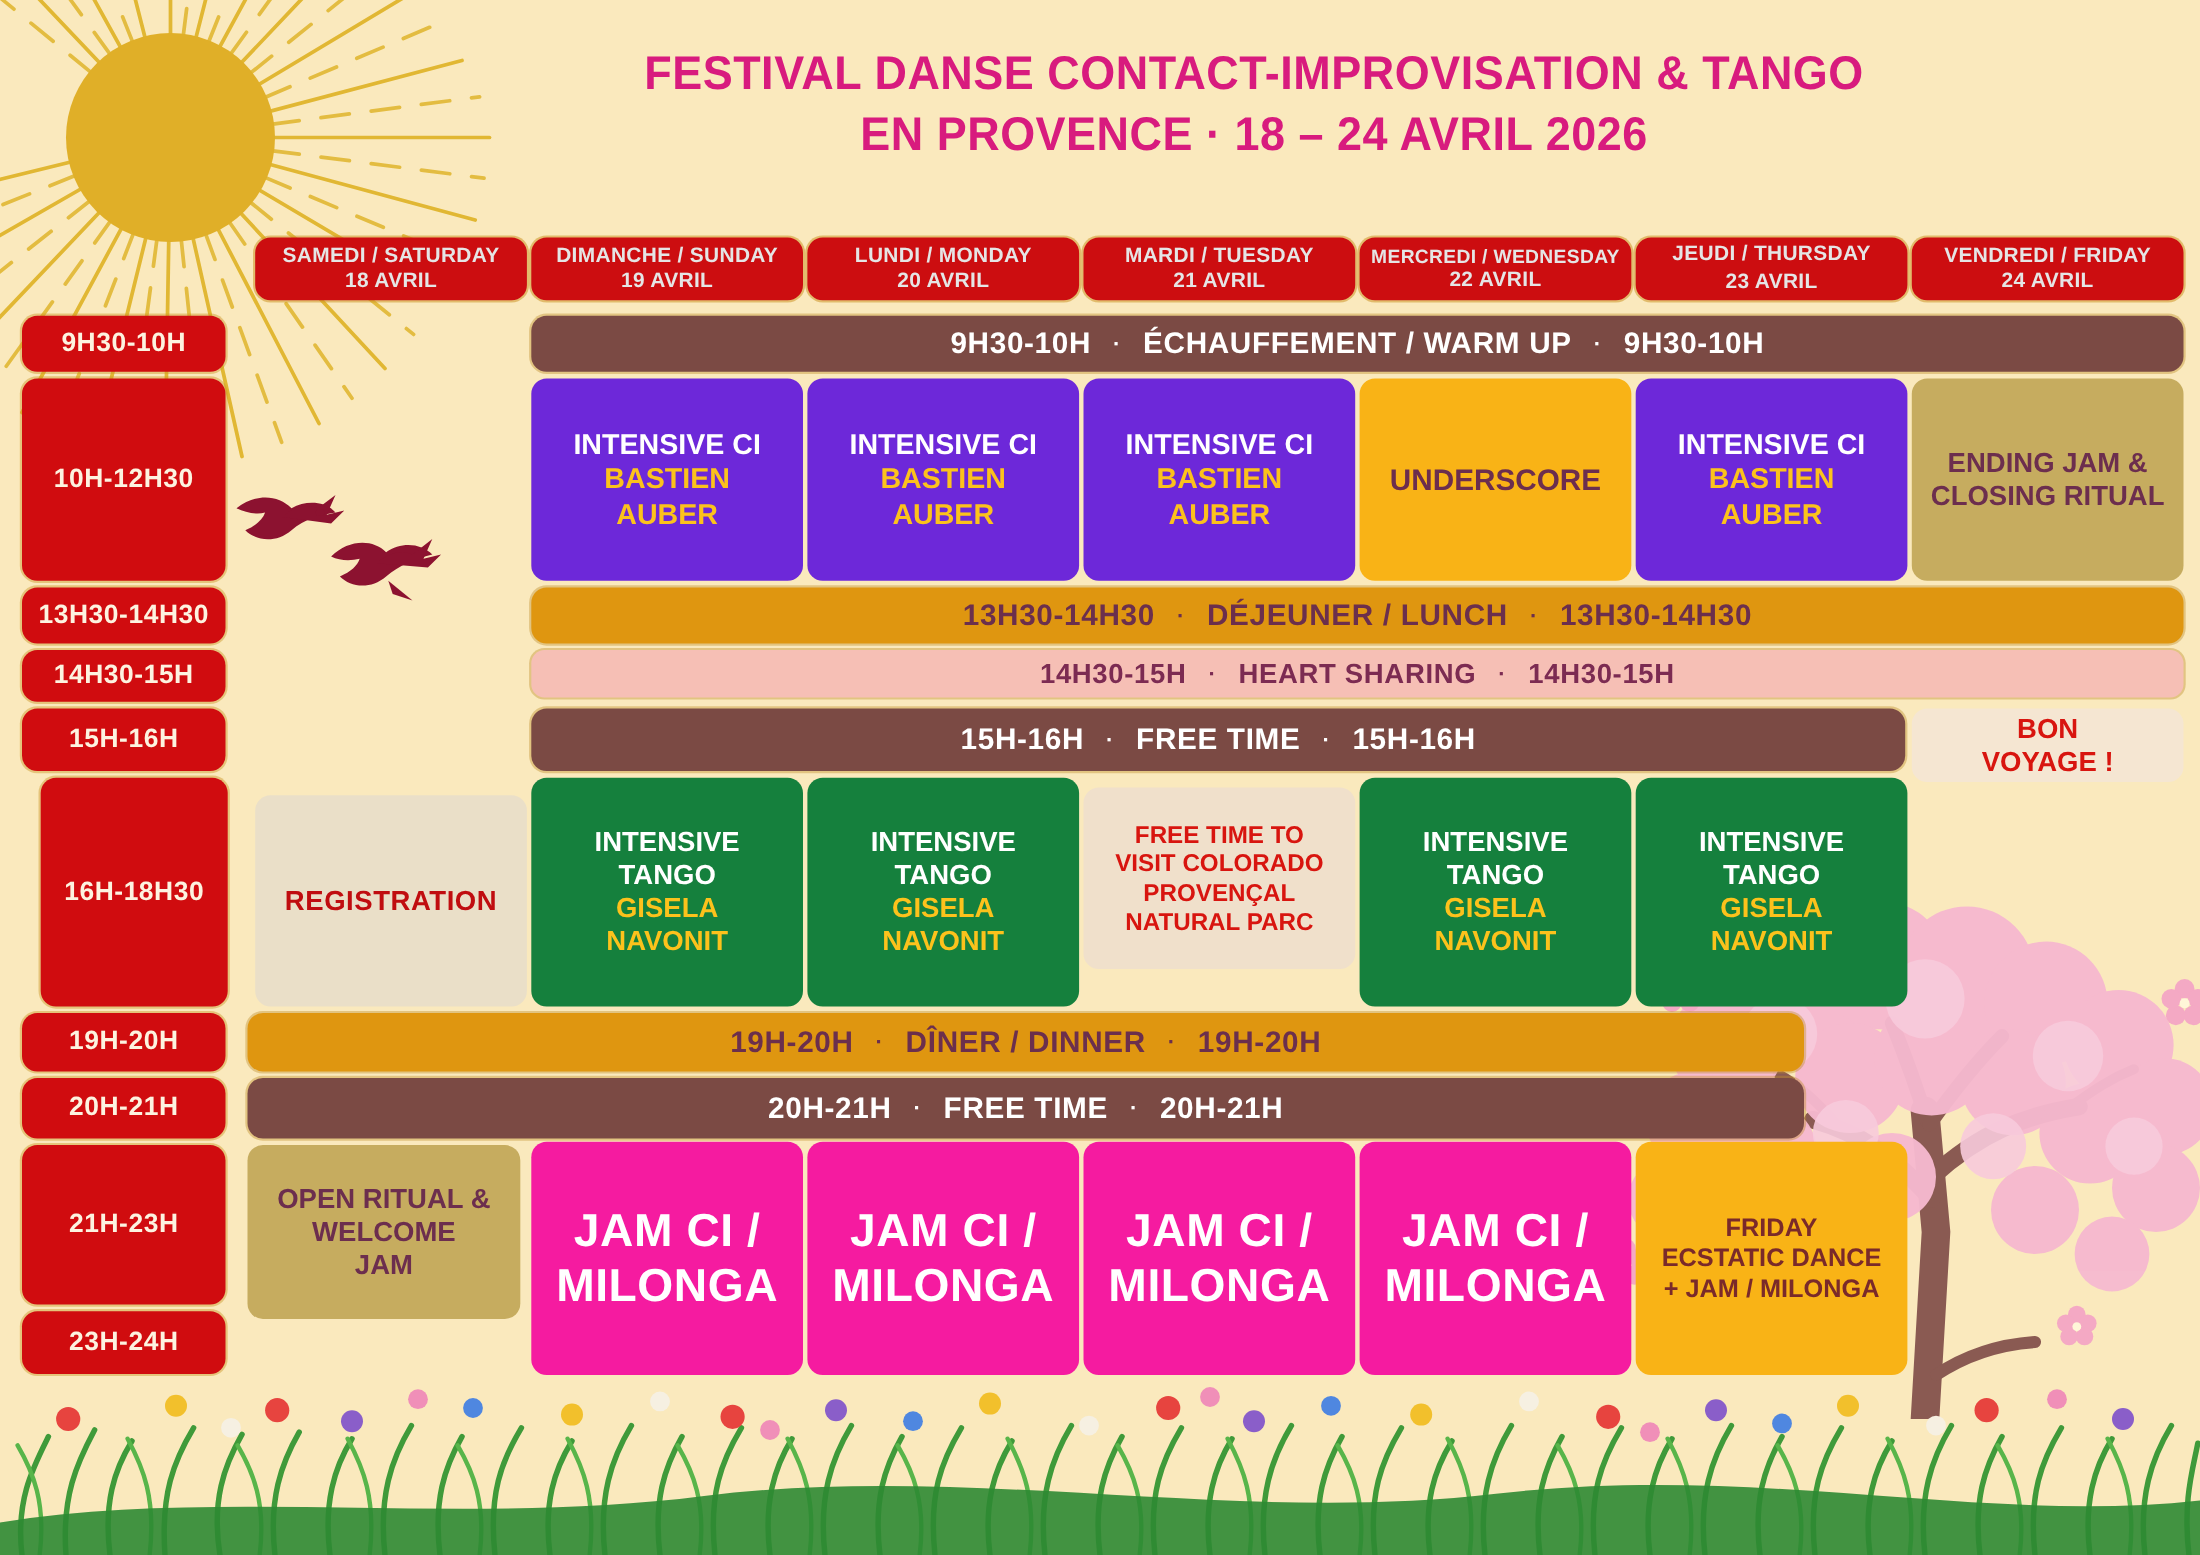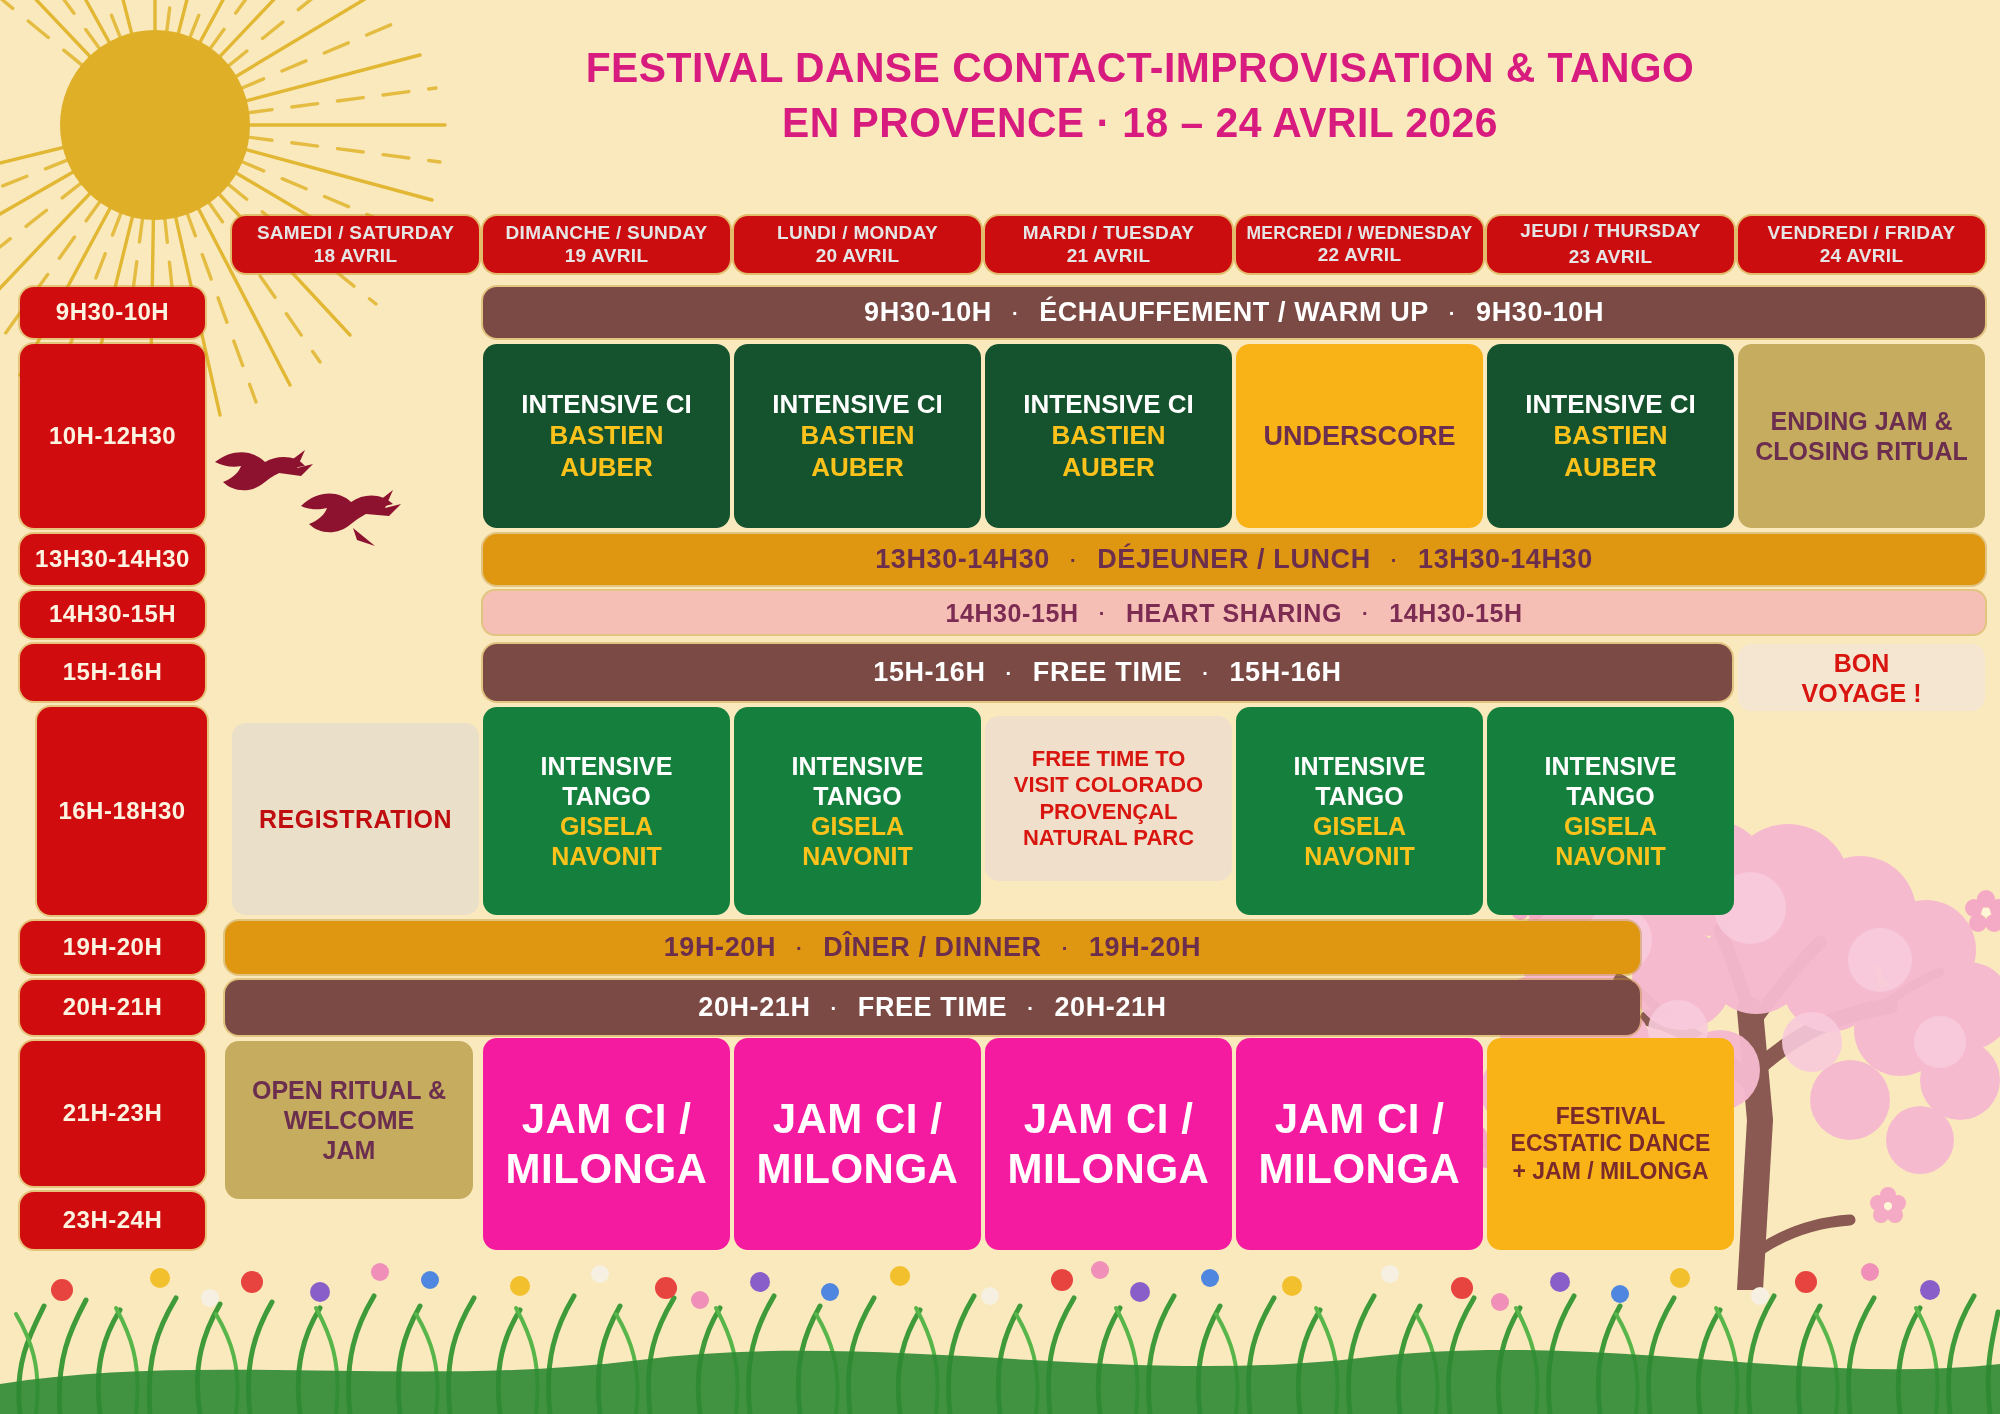--- a/index.html
+++ b/index.html
@@ -88,21 +88,21 @@
   .banner .seg { padding:0 14px; white-space:nowrap; }
   .banner .dot { font-size:20px; padding:0 6px; }
 
   .banner.warm   { background:#7b4a44; color:#ffffff; }
   .banner.lunch  { background:#df9610; color:#6b2f4d; }
   .banner.heart  { background:#f6bfb5; color:#7c2b52; font-size:25px; }
   .banner.free   { background:#7b4a44; color:#ffffff; }
   .banner.dinner { background:#df9610; color:#6b2f4d; }
 
   
-  .ci       { background:#14532d; }
+  .ci       { background:#6d28d9; }
   .ci .main { color:#ffffff; font-size:26px; }
   .ci .name { color:#fcc21c; font-size:26px; }
 
   .underscore { background:#f9b316; color:#6c2e4e; font-size:27px; }
   .endingjam  { background:#c6ac5f; color:#6c2e4e; font-size:25px; }
 
   .tango       { background:#15803d; }
   .tango .main { color:#ffffff; font-size:25px; }
   .tango .name { color:#fcc21c; font-size:25px; }
 
@@ -603,20 +603,20 @@
       </div>
     </div>
     <div class="cell jam" style="left:1236px; top:1038px; width:247px; height:212px;">
       <div class="lineblock">
         <span>JAM CI /</span>
         <span>MILONGA</span>
       </div>
     </div>
     <div class="cell organik" style="left:1487px; top:1038px; width:247px; height:212px;">
       <div class="lineblock">
-        <span>FESTIVAL</span>
+        <span>FRIDAY</span>
         <span>ECSTATIC DANCE</span>
         <span>+ JAM / MILONGA</span>
       </div>
     </div>
 
   </div>
 </div>
 
 </body></html>

